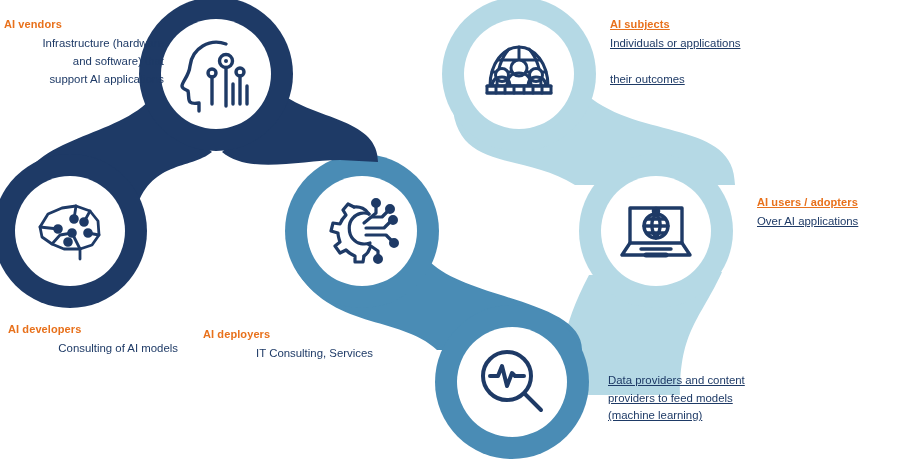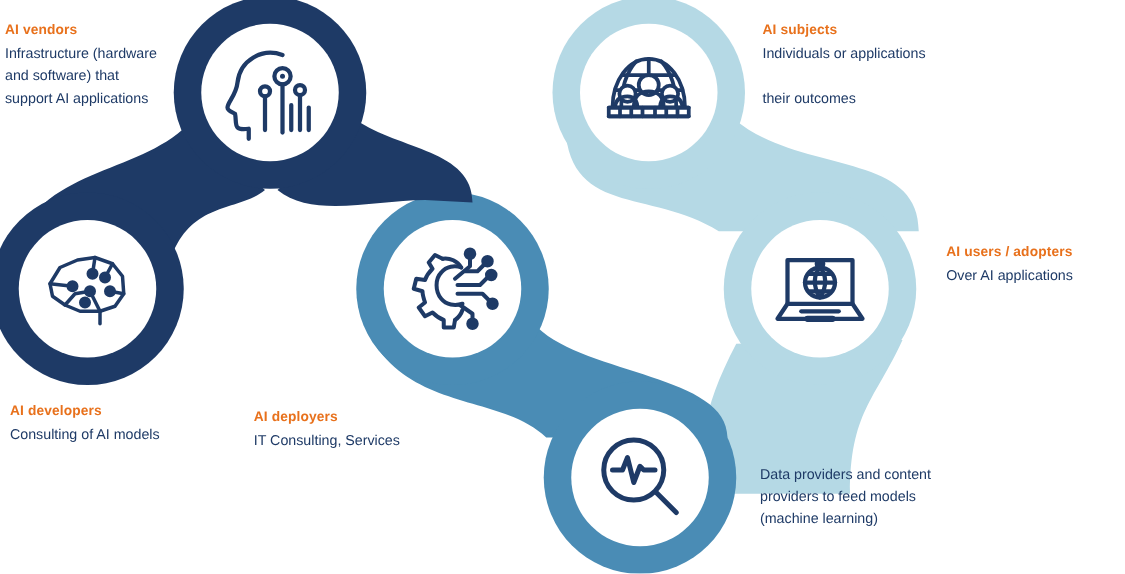--- a/index.html
+++ b/index.html
@@ -34,24 +34,26 @@
     letter-spacing: 0.1px;
     white-space: nowrap;
     margin: 0 0 4px 0;
     line-height: 1.2;
   }
   .label-desc {
     font-size: 11.4px;
     color: #1E3A66;
     line-height: 1.55;
     margin: 0;
+    text-align: right;
   }
   .label-right .label-title,
   .label-right .label-desc {
     text-align: left;
+    text-decoration: underline;
   }
 </style>
 </head>
 <body>
 
 <div id="canvas">
 
   <svg id="blobs" viewBox="0 0 900 459">
 
     <g>

